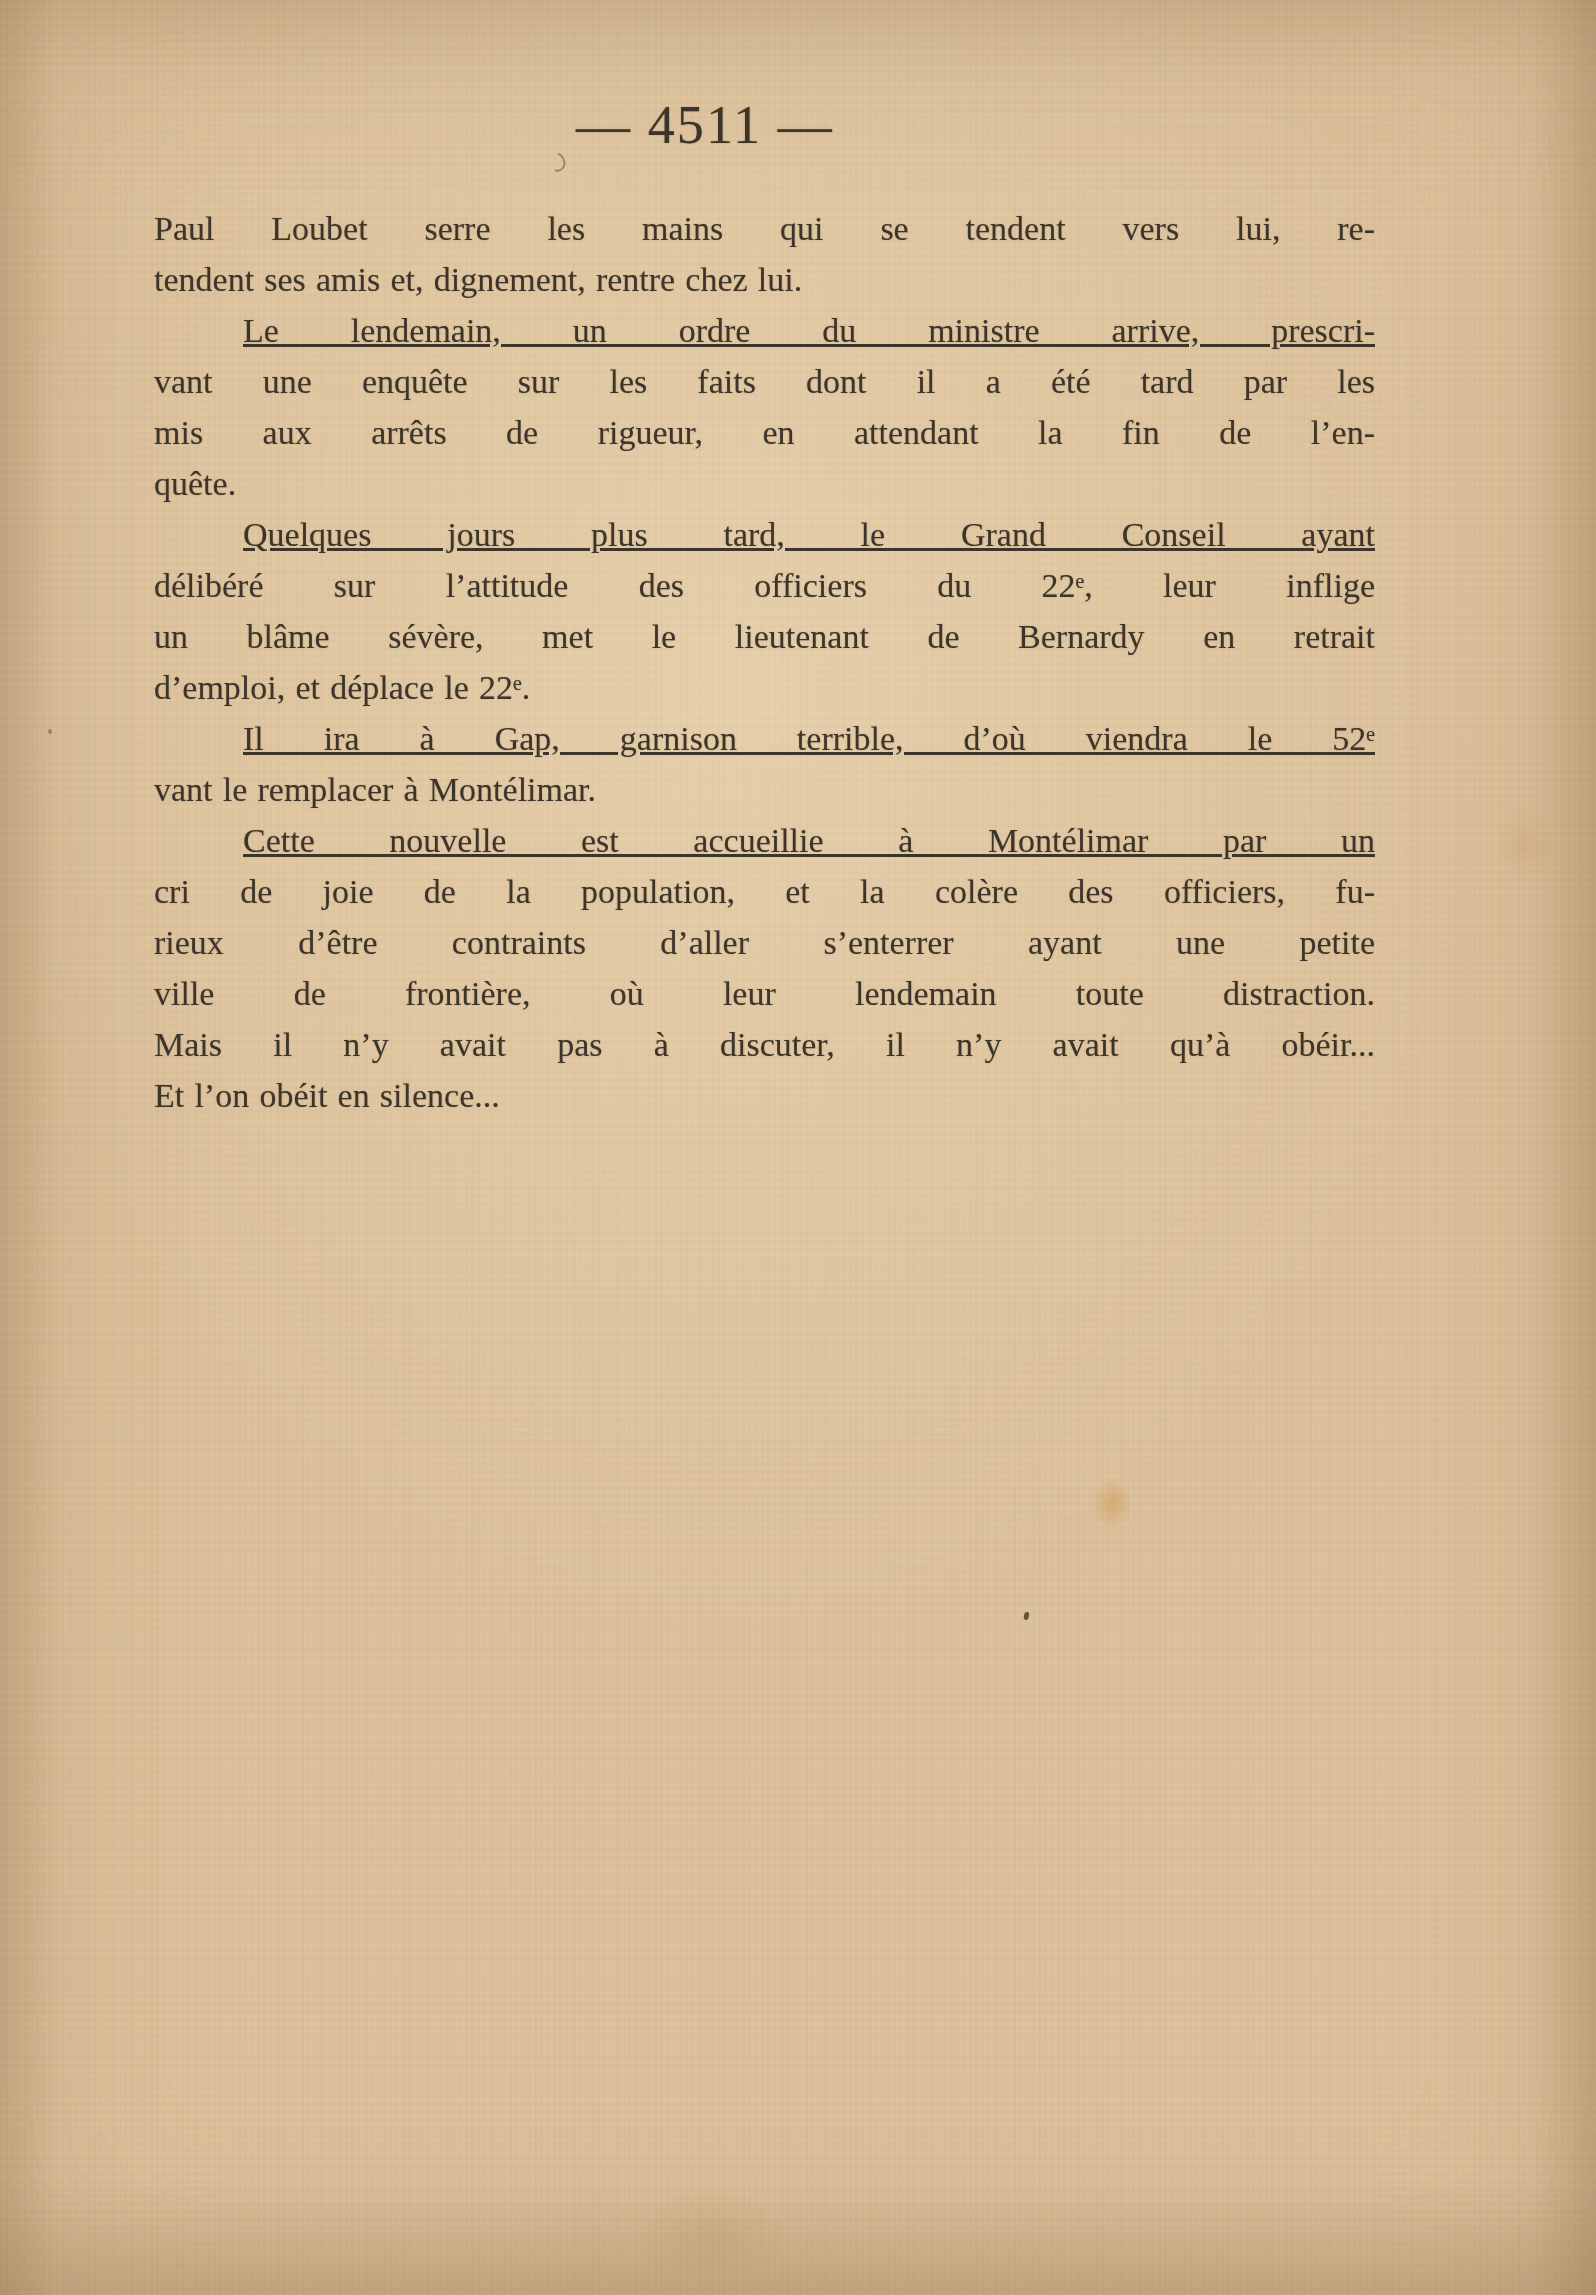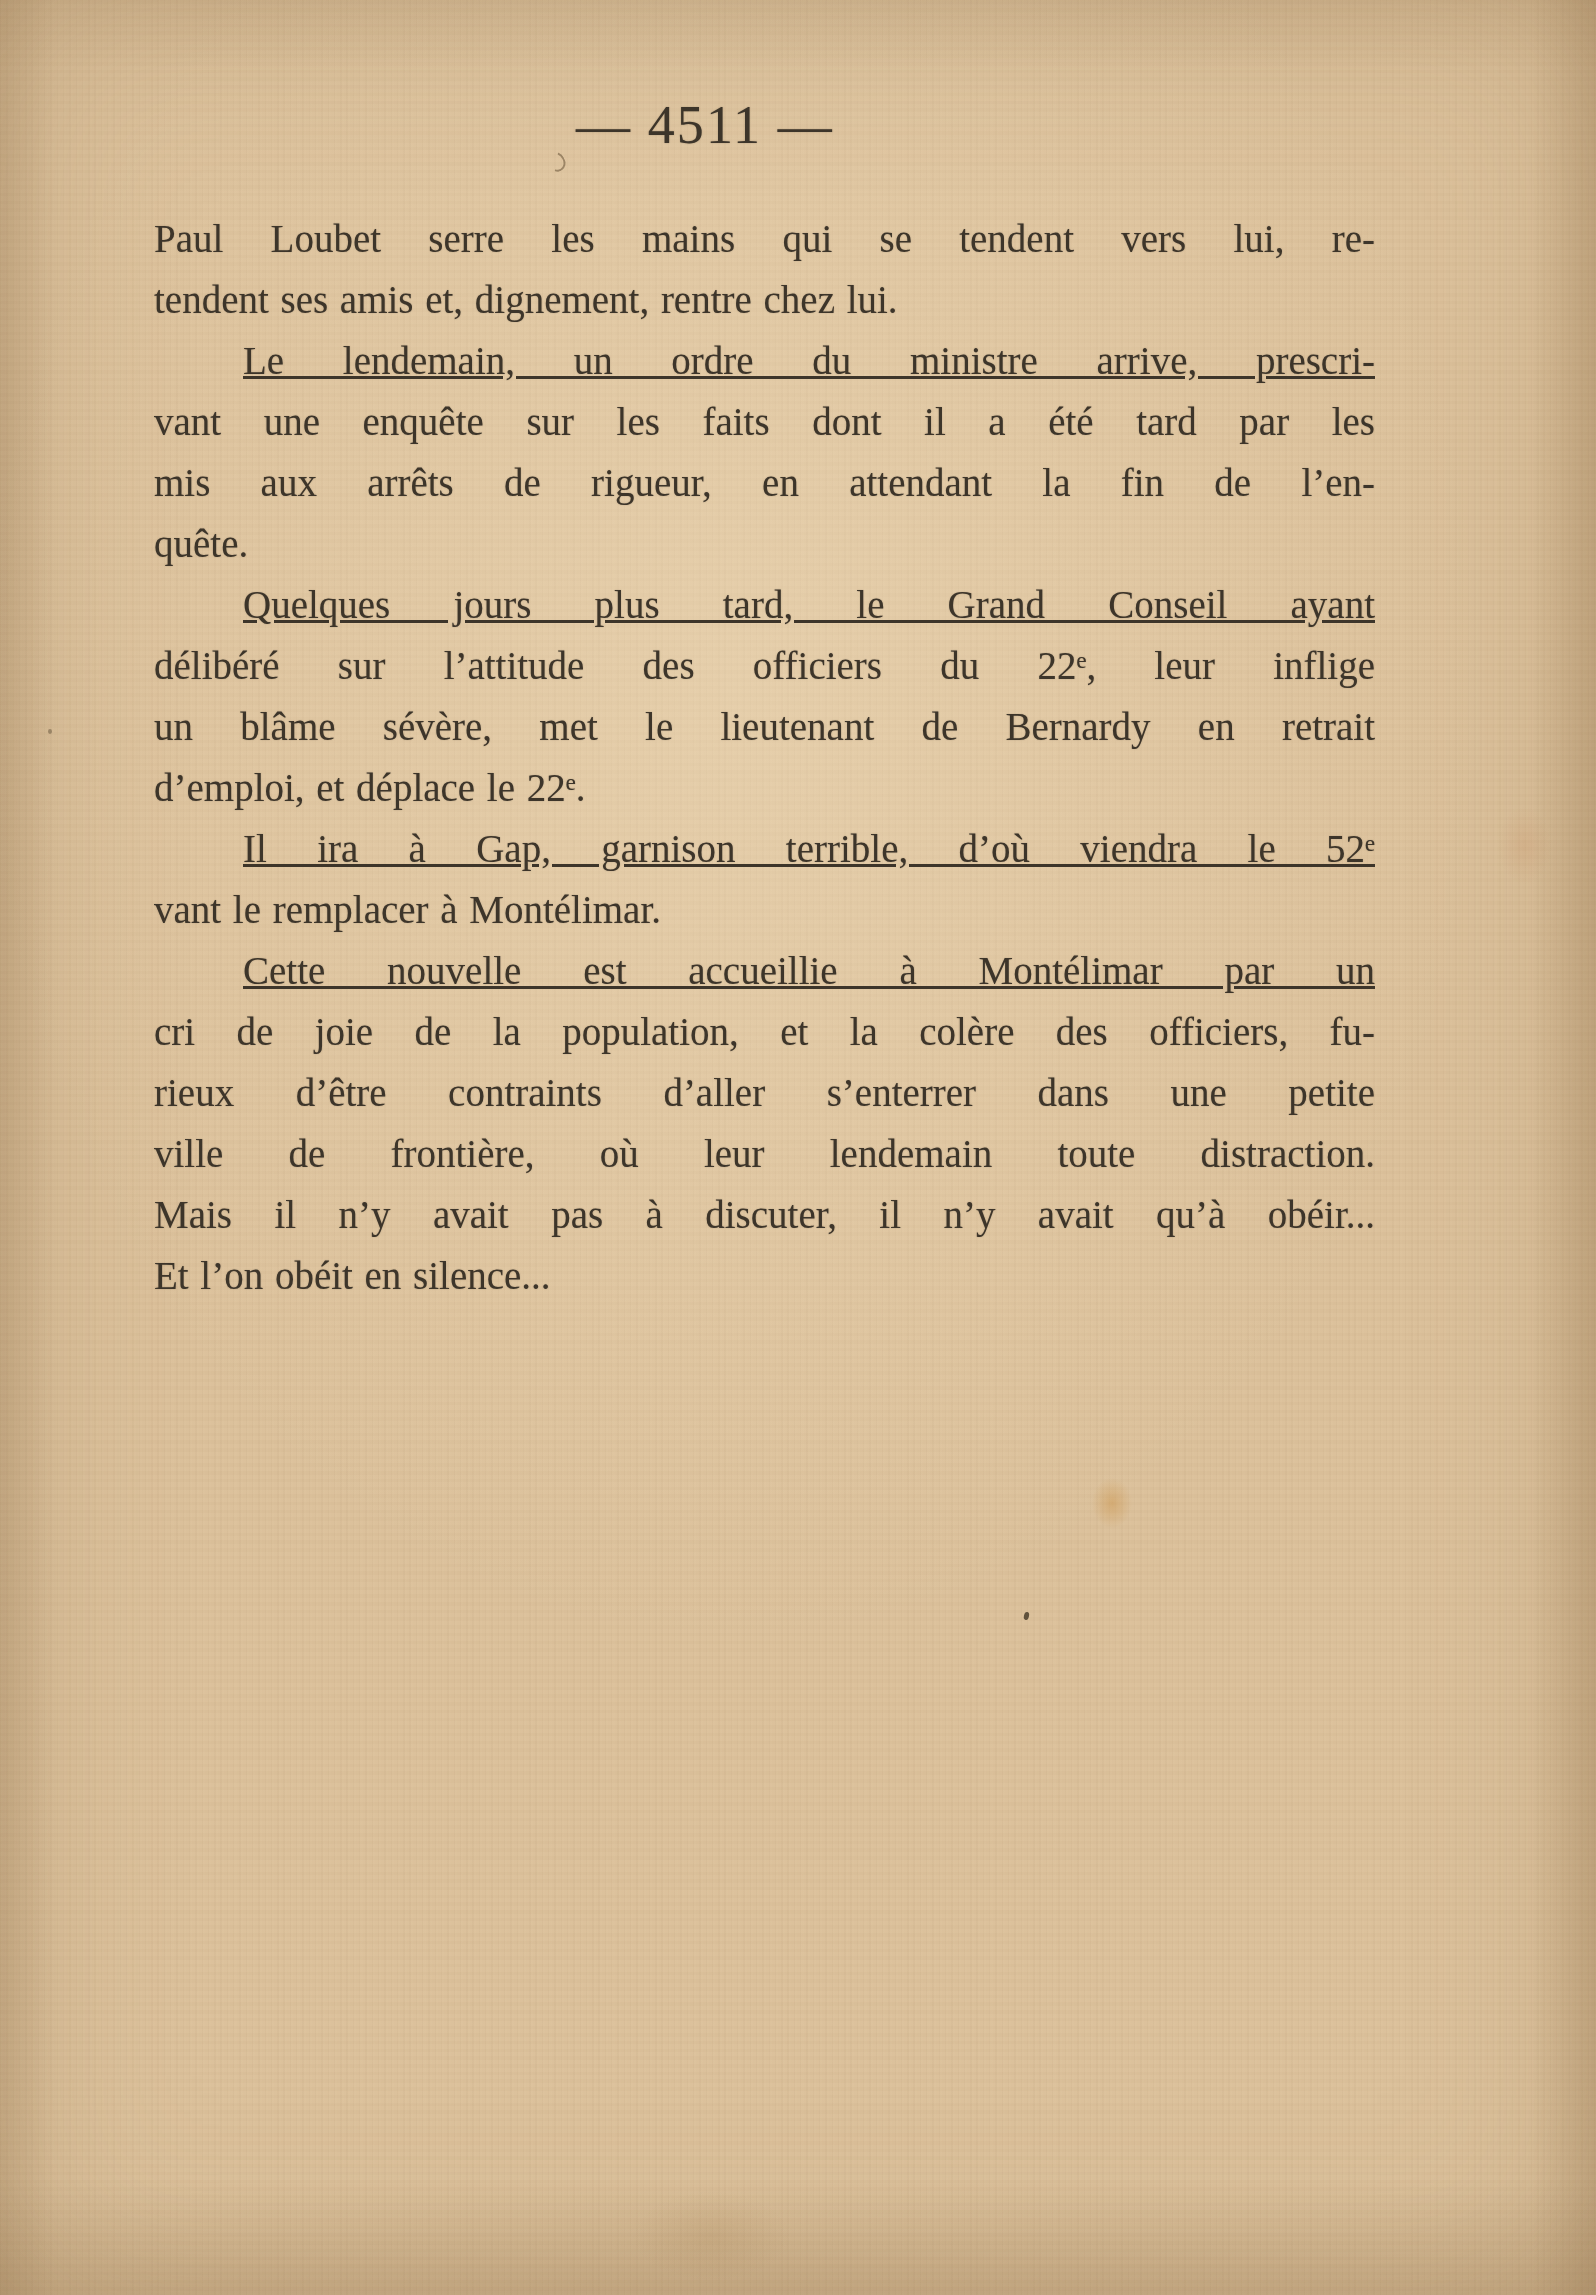--- a/index.html
+++ b/index.html
@@ -27,27 +27,26 @@
     font-size: 54px; line-height: 56px;
     letter-spacing: 2.1px;
     color: var(--ink, #3d352a);
     text-shadow: 0 0 1.4px rgba(55,47,36,0.40);
   }
   .textblock {
     position: absolute; left: 154px; top: 203px; width: 1221px;
   }
   .ln {
     height: 51px; line-height: 51px;
-    font-size: 39px;
+    font-size: 34px;
     color: var(--ink, #3d352a);
     text-align: justify;
     text-align-last: justify;
     word-spacing: 0.05em;
     text-shadow: 0 0 1.4px rgba(55,47,36,0.32);
-    margin-top: 10px;
   }
   .ln.ind { padding-left: 89px; text-decoration: underline; }
   .ln.end { text-align-last: left; }
 
   .stain, .speck, .smudge { position: absolute; pointer-events: none; }
   .stain-1 {
     left: 1084px; top: 1468px; width: 56px; height: 70px;
     background: radial-gradient(closest-side, rgba(198,132,44,0.35), rgba(198,132,44,0) 72%);
   }
   .stain-2 {
@@ -90,21 +89,21 @@
     <div class="ln">mis aux arrêts de rigueur, en attendant la fin de l’en-</div>
     <div class="ln end">quête.</div>
     <div class="ln ind">Quelques jours plus tard, le Grand Conseil ayant</div>
     <div class="ln">délibéré sur l’attitude des officiers du 22ᵉ, leur inflige</div>
     <div class="ln">un blâme sévère, met le lieutenant de Bernardy en retrait</div>
     <div class="ln end">d’emploi, et déplace le 22ᵉ.</div>
     <div class="ln ind">Il ira à Gap, garnison terrible, d’où viendra le 52ᵉ</div>
     <div class="ln end">vant le remplacer à Montélimar.</div>
     <div class="ln ind">Cette nouvelle est accueillie à Montélimar par un</div>
     <div class="ln">cri de joie de la population, et la colère des officiers, fu-</div>
-    <div class="ln">rieux d’être contraints d’aller s’enterrer dans une petite</div>
+    <div class="ln">rieux d’être contraints d’aller s’enterrer ayant une petite</div>
     <div class="ln">ville de frontière, où leur lendemain toute distraction.</div>
     <div class="ln">Mais il n’y avait pas à discuter, il n’y avait qu’à obéir...</div>
     <div class="ln end">Et l’on obéit en silence...</div>
   </div>
 
   <div class="stain stain-1"></div>
   <div class="stain stain-2"></div>
   <div class="stain stain-3"></div>
   <div class="speck speck-1"></div>
   <div class="speck speck-2"></div>

